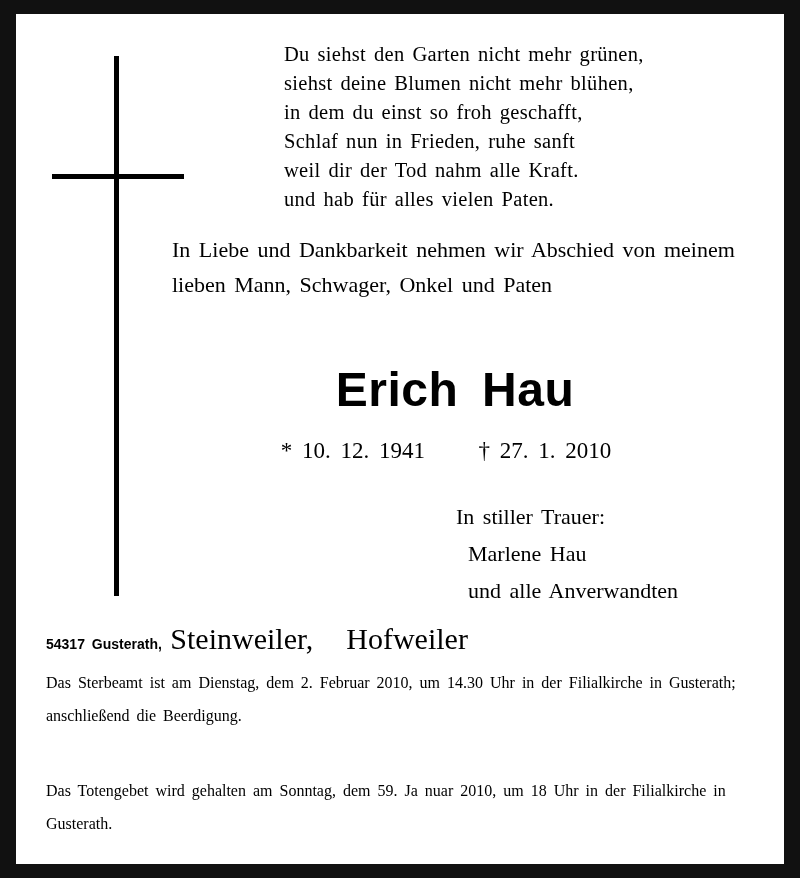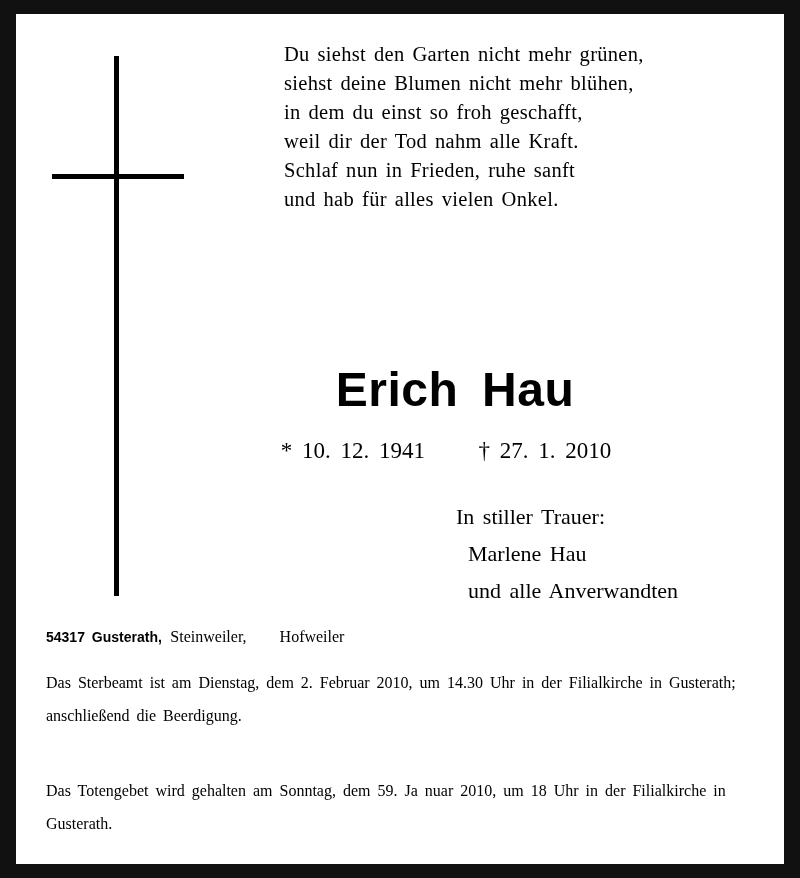--- a/index.html
+++ b/index.html
@@ -137,21 +137,21 @@
     font-size: 22px;
     word-spacing: 3px;
   }
   .placeline .zip {
     font-family: "Liberation Sans", sans-serif;
     font-weight: bold;
     font-size: 14px;
   }
   .placeline .rest {
     font-family: "Liberation Serif", serif;
-    font-size: 16px;
+    font-size: 30px;
   }
   .placeline .sp {
     display: inline-block;
     width: 16px;
   }
 
   
   .para {
     position: absolute;
     left: 30px;
@@ -172,25 +172,26 @@
 
     <div class="cross">
       <div class="vbar"></div>
       <div class="hbar"></div>
     </div>
 
     <div class="poem">
       <div>Du siehst  den  Garten  nicht  mehr  grünen,</div>
       <div>siehst  deine  Blumen  nicht  mehr  blühen,</div>
       <div>in dem  du einst  so froh  geschafft,</div>
+      <div>Schlaf  nun  in Frieden,   ruhe  sanft</div>
       <div>weil dir  der  Tod  nahm  alle Kraft.</div>
-      <div>Schlaf  nun  in Frieden,   ruhe  sanft</div>
-      <div>und  hab  für  alles  vielen  Onkel.</div>
-    </div>
-
+      <div>und  hab  für  alles  vielen  Paten.</div>
+    </div>
+
+    <div class="intro">In Liebe und  Dankbarkeit    nehmen   wir Abschied von meinem  lieben Mann, Schwager,   Onkel und Paten</div>
 
     <div class="name">Erich  Hau</div>
 
     <div class="dates">
       <span>* 10.  12.  1941</span>
       <span class="gap"></span>
       <span>† 27.  1.  2010</span>
     </div>
 
     <div class="mourners">

